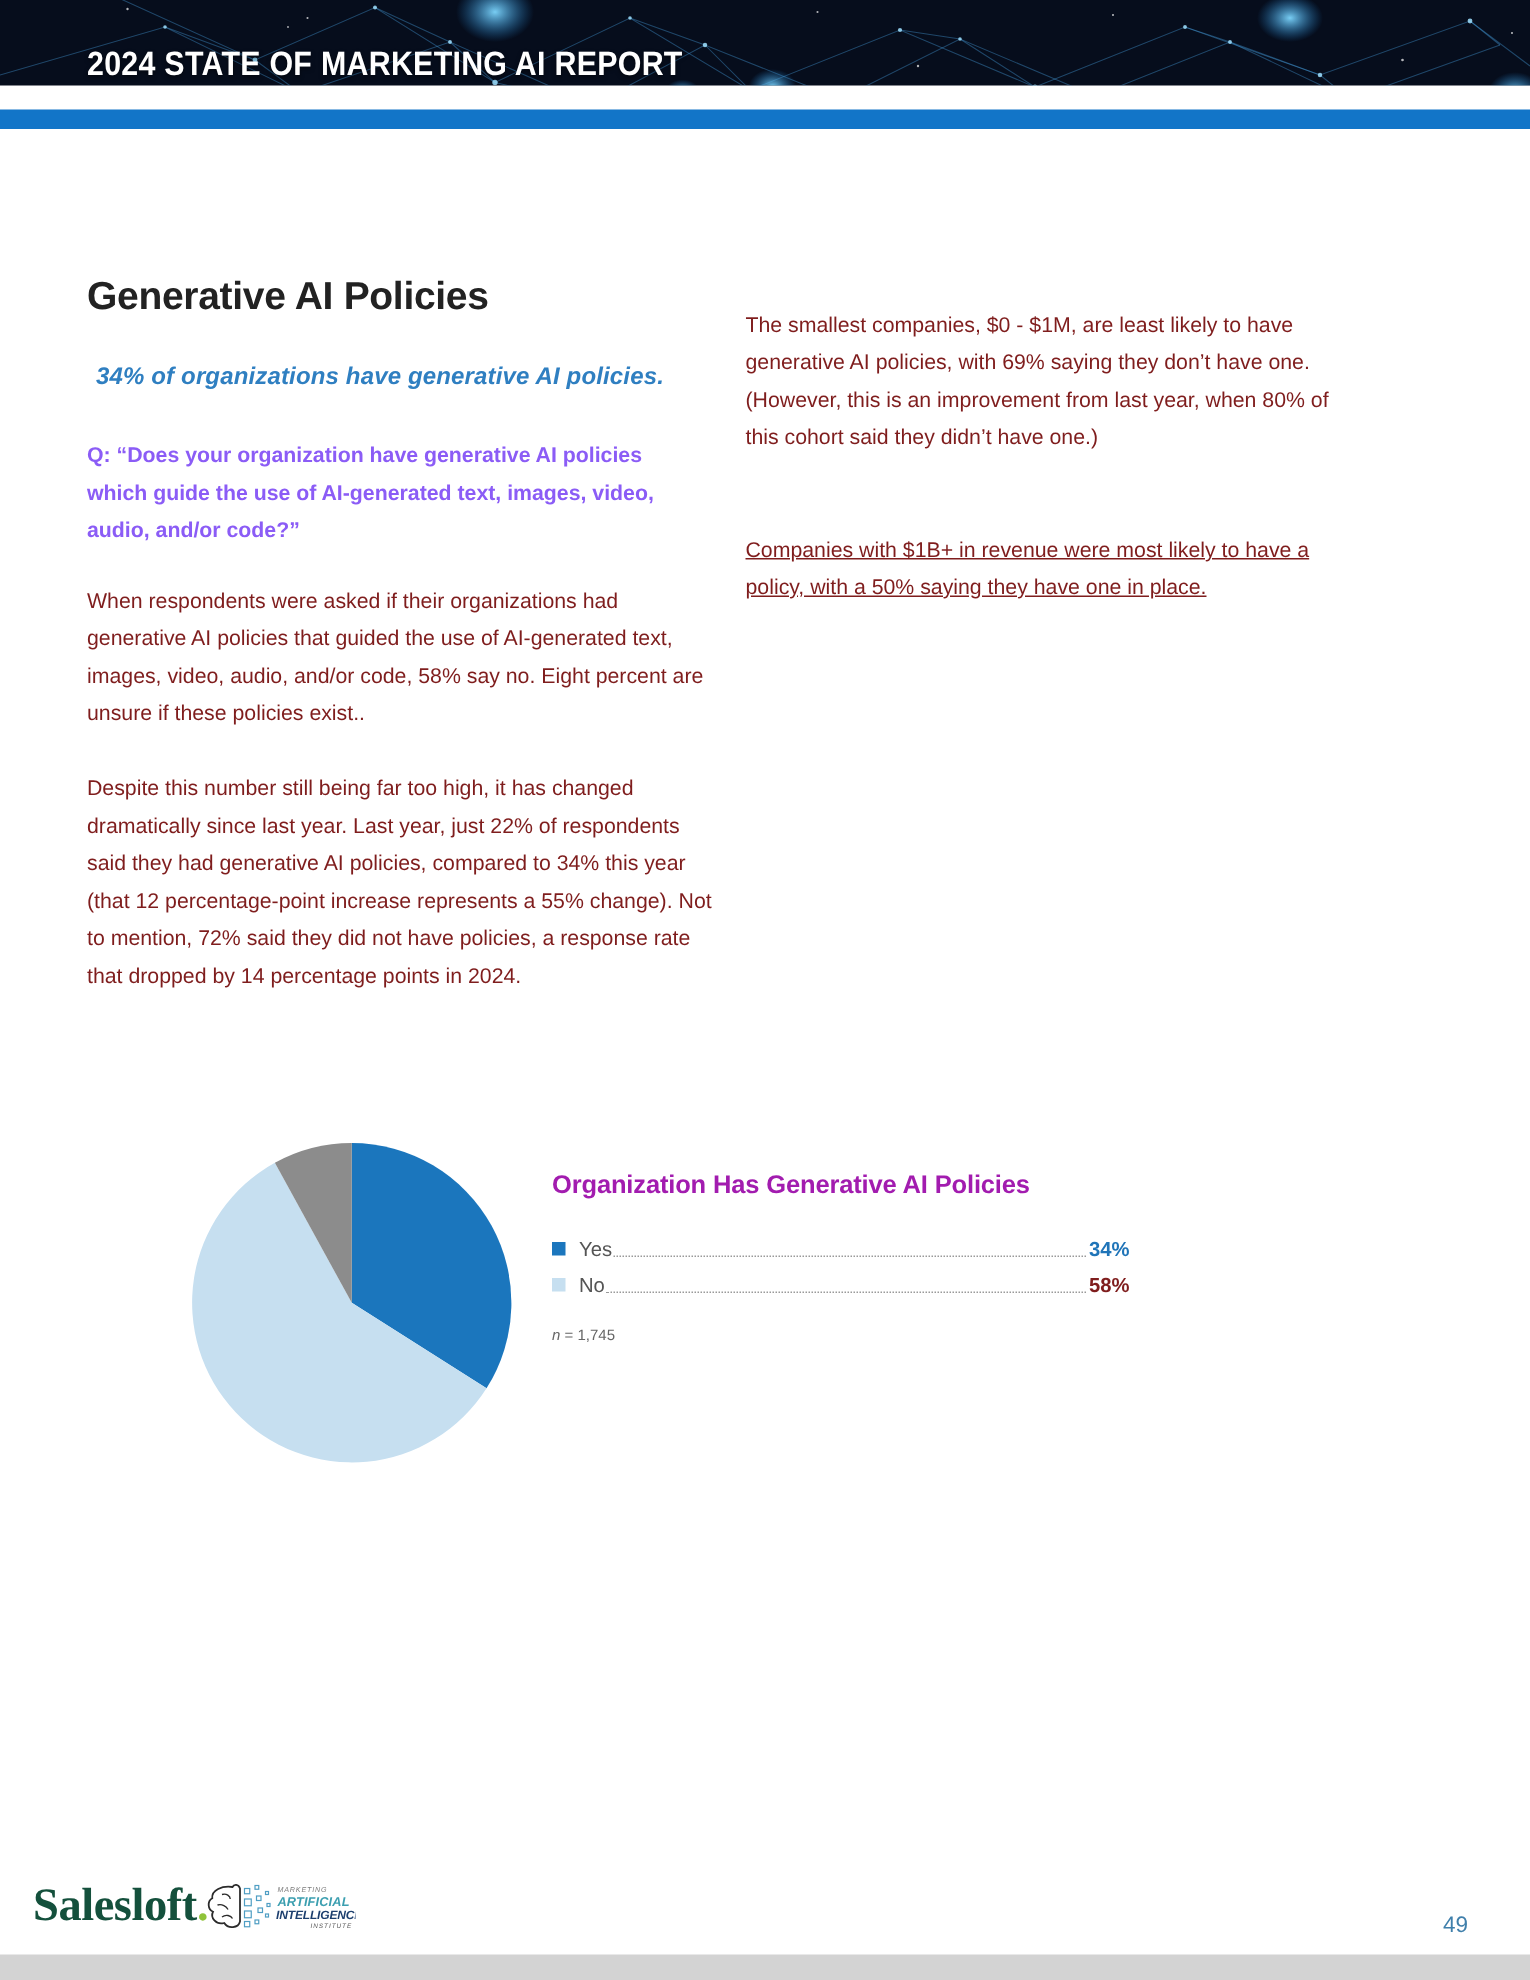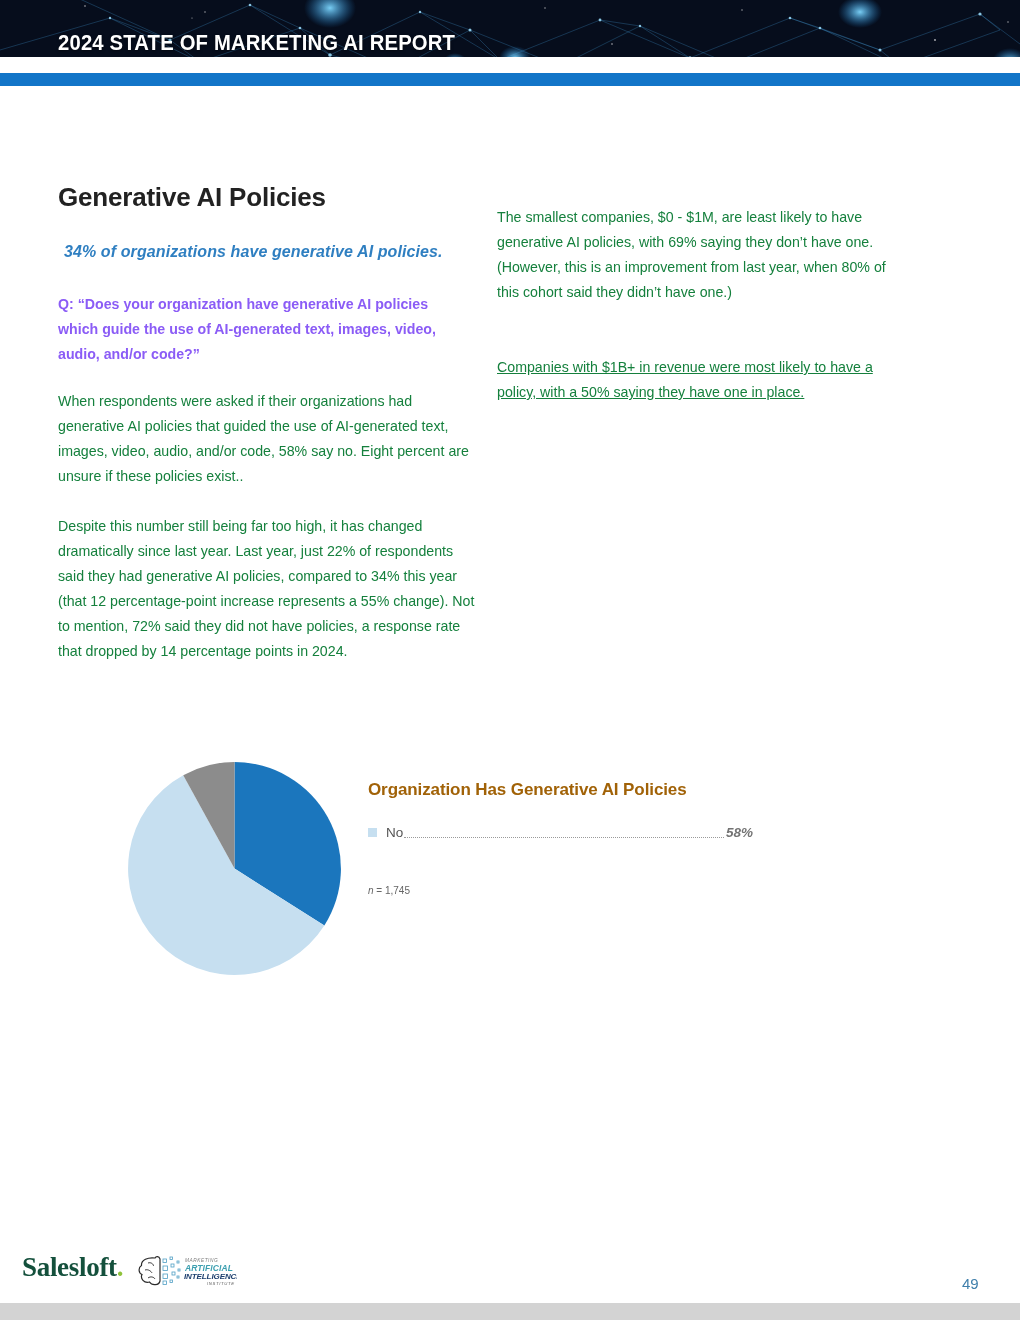--- a/index.html
+++ b/index.html
@@ -54,32 +54,32 @@
     position:absolute;left:64px;top:243px;
     font-size:16px;font-weight:bold;font-style:italic;color:#2f7fc1;
     letter-spacing:.1px;
   }
   .question{
     position:absolute;left:58px;top:292px;width:412px;
     font-size:14.2px;font-weight:bold;color:#8b5cf6;
     line-height:25px;
   }
   .para{
-    font-size:14.2px;line-height:25px;color:#15803d;
+    font-size:14.2px;line-height:25px;color:#7f1d1d;
   }
   .col-left-p1{position:absolute;left:58px;top:389px;width:420px;}
   .col-left-p2{position:absolute;left:58px;top:514px;width:425px;}
   .col-right-p1{position:absolute;left:497px;top:205px;width:412px;}
   .col-right-p2{position:absolute;left:497px;top:355px;width:412px;text-decoration:underline;}
 
   
   .pie-wrap{position:absolute;left:127px;top:761px;width:215px;height:215px;}
   .chart-title{
     position:absolute;left:368px;top:780px;
-    font-size:17px;font-weight:bold;color:#a16207;
+    font-size:17px;font-weight:bold;color:#a21caf;
     letter-spacing:-.1px;
   }
   .legend{position:absolute;left:368px;top:820px;width:385px;}
   .legend-row{
     display:flex;align-items:center;
     height:24px;
     font-size:13.5px;color:#555555;
   }
   .swatch{width:9px;height:9px;flex:0 0 auto;margin-right:9px;}
   .leg-label{white-space:nowrap;}
@@ -94,21 +94,21 @@
     white-space:nowrap;padding-left:1px;
   }
   .n-note{
     position:absolute;left:368px;top:885px;
     font-size:10px;color:#666666;
   }
   .n-note i{font-style:italic;}
   .salesloft{
     position:absolute;left:22px;top:1252px;
     font-family:"Liberation Serif", serif;
-    font-size:27px;font-weight:bold;color:#14503c;
+    font-size:31px;font-weight:bold;color:#14503c;
     letter-spacing:-.3px;
   }
   .salesloft .dot{color:#8fc33a;}
   .maii{position:absolute;left:137px;top:1252px;width:100px;height:40px;font-style:italic;}
   .page-num{
     position:absolute;left:962px;top:1275px;
     font-size:15px;color:#3f7fab;
   }
   .bottom-band{
     position:absolute;left:0;top:1303px;width:1020px;height:17px;
@@ -199,24 +199,30 @@
       <path id="slice-1" d="M 100 100 L 183.59 153.05 A 99 99 0 1 1 52.31 13.25 Z" fill="#c6dff0"></path>
       <path id="slice-2" d="M 100 100 L 52.31 13.25 A 99 99 0 0 1 100.00 1.00 Z" fill="#8c8c8c"></path>
     </g>
   </svg>
 </div>
 
 <div class="chart-title">Organization Has Generative AI Policies</div>
 
 <div class="legend">
   <div class="legend-row">
+    <span class="swatch" id="sw0" style="background: rgb(27, 118, 189);"></span>
+    <span class="leg-label">Yes</span>
+    <span class="dots"></span>
+    <span class="leg-val" style="color: rgb(31, 116, 184);">34%</span>
+  </div>
+  <div class="legend-row">
     <span class="swatch" id="sw1" style="background: rgb(198, 223, 240);"></span>
     <span class="leg-label">No</span>
     <span class="dots"></span>
-    <span class="leg-val" style="color: #737373; font-style: italic;">58%</span>
+    <span class="leg-val" style="color: #7f1d1d;">58%</span>
   </div>
 </div>
 
 <div class="n-note"><i>n</i><span> = 1,745</span></div>
 
 <div class="salesloft"><span>Salesloft</span><span class="dot">.</span></div>
 
 <div class="maii">
   <svg viewBox="0 0 200 80" width="100" height="40">
     <g fill="none" stroke="#2b2b2b" stroke-width="2.4">

